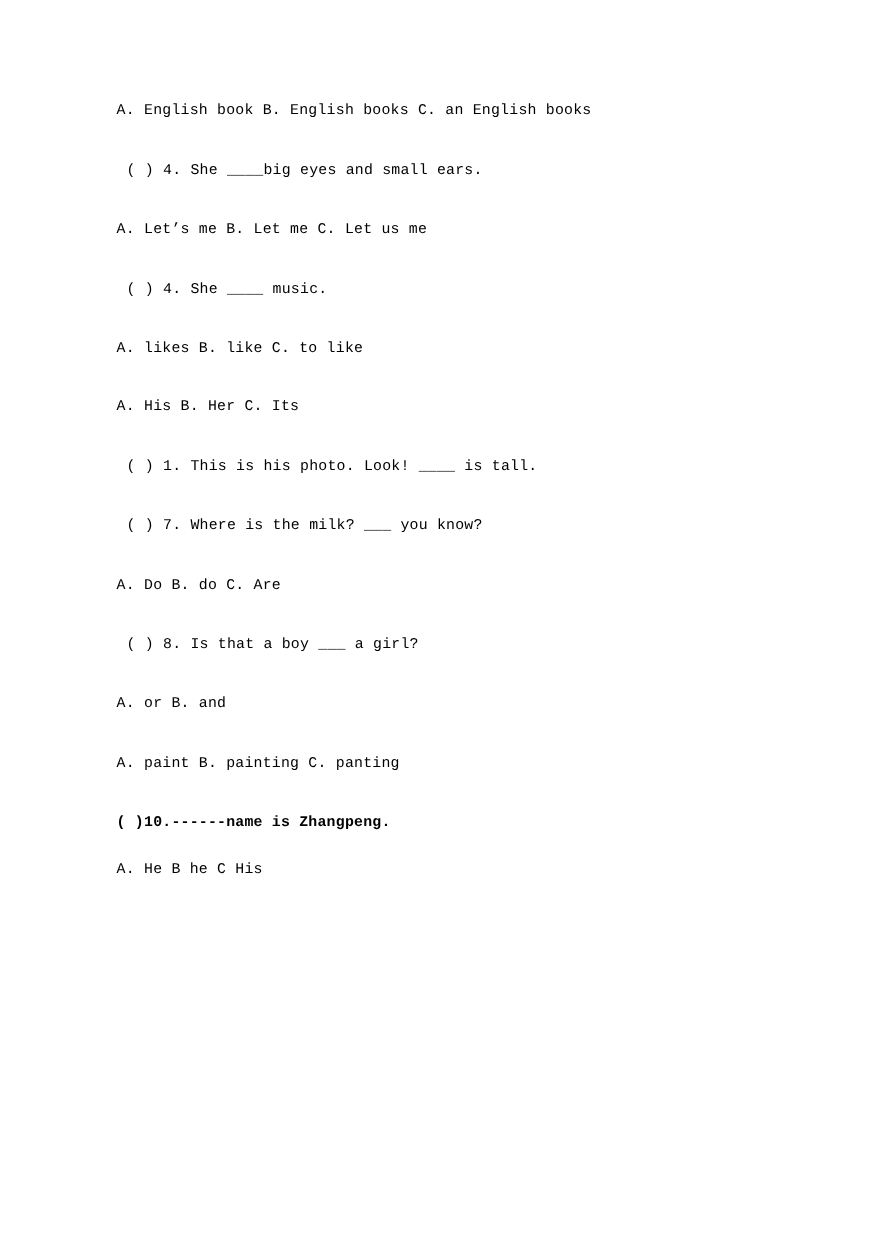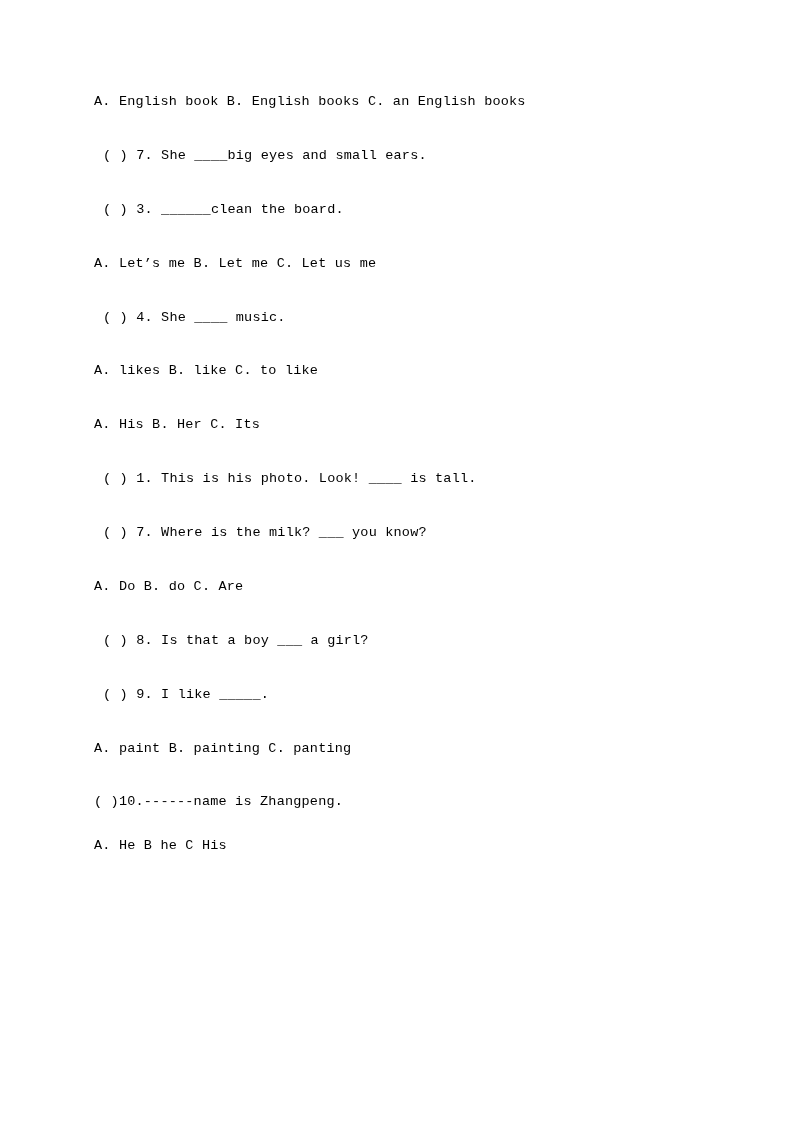--- a/index.html
+++ b/index.html
@@ -25,59 +25,59 @@
     position: absolute;
     top: 94px;
     left: 94px;
     right: 94px;
   }
   .line {
     font-size: 13.5px;
     line-height: 1.25;
     letter-spacing: 0.2px;
     white-space: pre-wrap;
-    margin: 0;
+    margin: 12px;
   }
   
   .q-line {
     margin-top: 37px;
     padding-left: 9px;
   }
   .opt-line {
     margin-top: 37px;
     padding-left: 0px;
   }
   .first {
     margin-top: 0;
   }
   .q-last {
     margin-top: 37px;
     padding-left: 0px;
+    font-weight: bold;
   }
   .opt-last {
     margin-top: 27px;
     padding-left: 0px;
   }
 </style>
 </head>
 <body>
 
 <div class="page">
   <div class="doc-body">
 
     <p class="line opt-line first">A. English book B. English books C. an English books</p>
-    <p class="line q-line">( ) 7. She ____big eyes and small ears.</p>
-    <p class="line q-line">( ) 3. ______clean the board.</p>
+    <p class="line q-line">( ) 4. She ____big eyes and small ears.</p>
     <p class="line opt-line">A. Let’s me B. Let me C. Let us me</p>
     <p class="line q-line">( ) 4. She ____ music.</p>
     <p class="line opt-line">A. likes B. like C. to like</p>
     <p class="line opt-line">A. His B. Her C. Its</p>
     <p class="line q-line">( ) 1. This is his photo. Look! ____ is tall.</p>
     <p class="line q-line">( ) 7. Where is the milk? ___ you know?</p>
     <p class="line opt-line">A. Do B. do C. Are</p>
     <p class="line q-line">( ) 8. Is that a boy ___ a girl?</p>
-    <p class="line q-line">( ) 9. I like _____.</p>
+    <p class="line opt-line">A. or B. and</p>
     <p class="line opt-line">A. paint B. painting C. panting</p>
     <p class="line q-last">( )10.------name is Zhangpeng.</p>
     <p class="line opt-last">A. He B he C His</p>
 
   </div>
 </div>
 
 </body></html>

